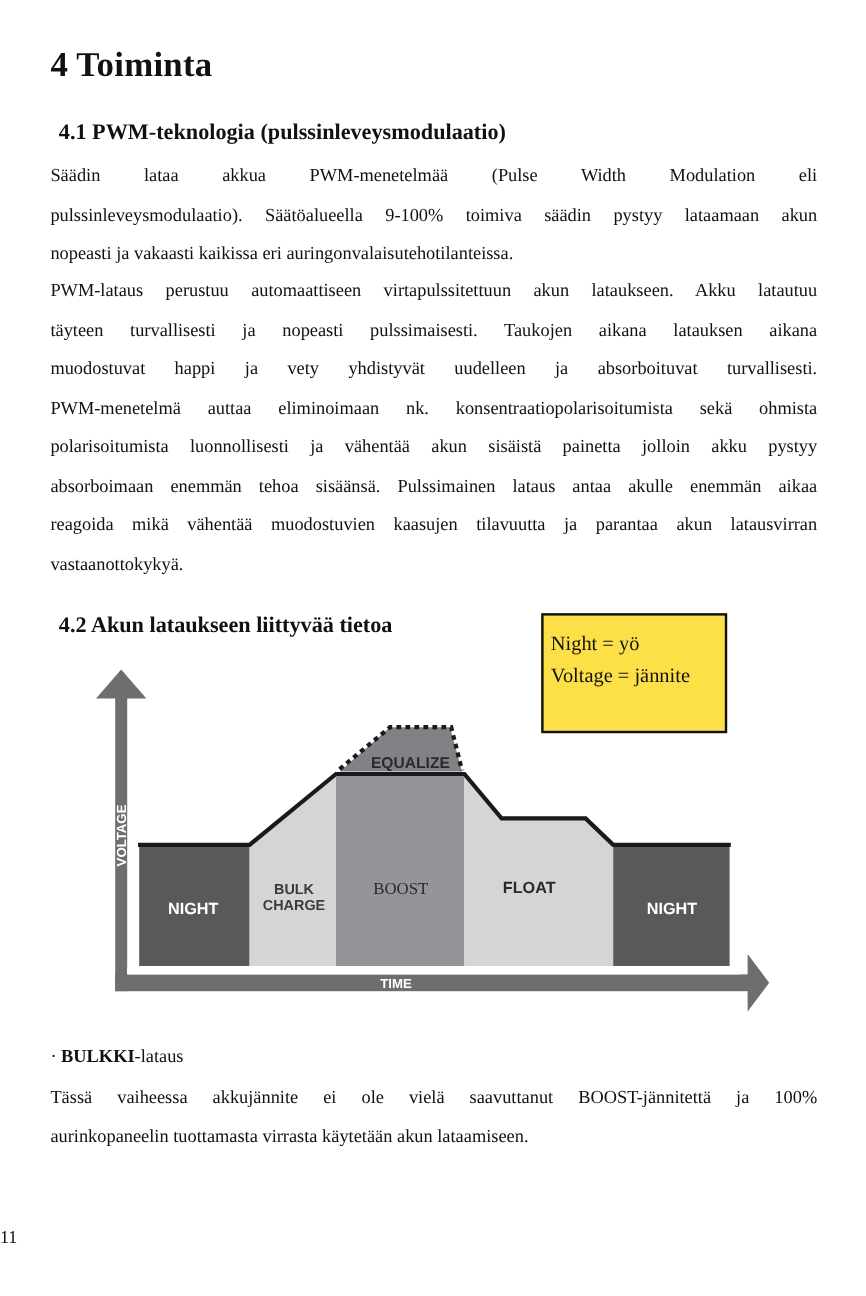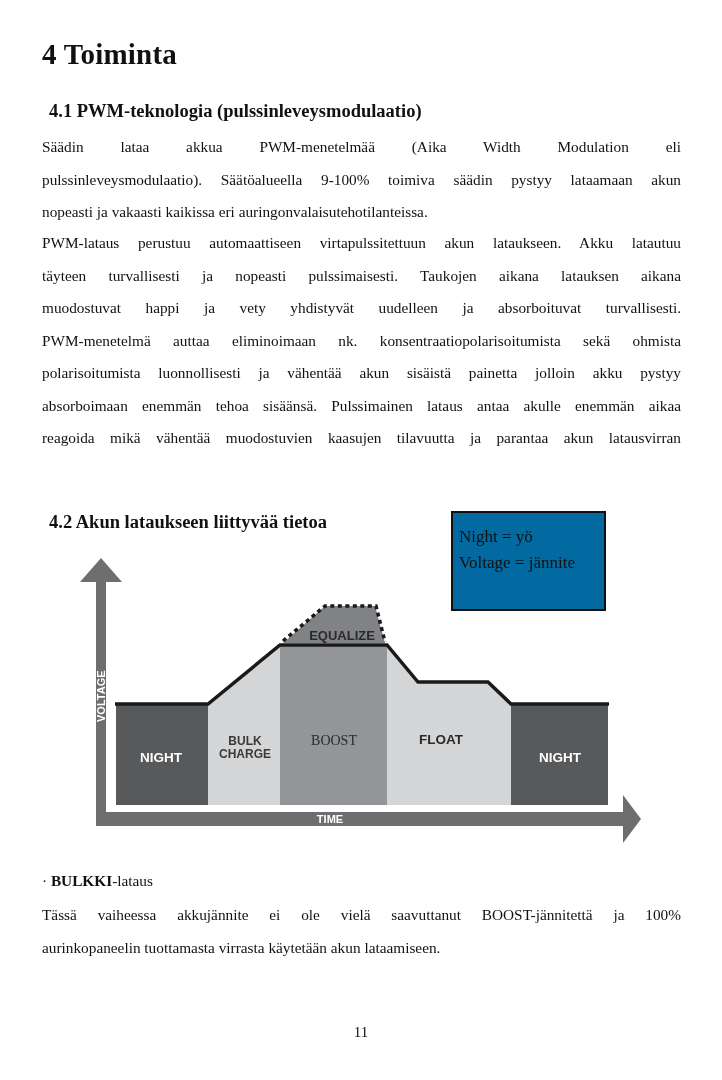--- a/index.html
+++ b/index.html
@@ -5,49 +5,50 @@
   html, body { margin: 0; padding: 0; background: #ffffff; }
   body { width: 722px; height: 1080px; position: relative; overflow: hidden;
          font-family: "Liberation Serif", "DejaVu Serif", serif; color: #111; }
   .abs { position: absolute; }
   h1 { position: absolute; left: 42px; top: 38px; margin: 0; font-size: 29px; font-weight: bold; letter-spacing: 0.2px; }
   h2 { position: absolute; margin: 7px; font-size: 18.5px; font-weight: bold; }
   .para { position: absolute; left: 42px; width: 639px; font-size: 15.3px; line-height: 32.5px; text-align: justify; margin: 0; }
   .line { display: block; text-align: justify; text-align-last: justify; height: 32.5px; white-space: nowrap; }
   .line.last { text-align-last: left; }
   .legend-box { position: absolute; left: 451px; top: 511px; width: 151px; height: 96px;
-                border: 2px solid #111; background: #0369a1; }
+                border: 2px solid #111; background: #fde047; }
   .legend-box div { font-size: 17px; line-height: 25.5px; padding-left: 6px; }
   .legend-box div:first-child { margin-top: 11px; }
   .bullet-heading { position: absolute; left: 42px; top: 872px; font-size: 15.3px; font-weight: bold; }
   .bullet-heading .normal { font-weight: normal; }
-  .page-number { position: absolute; left: 0; width: 722px; top: 1024px; text-align: center; font-size: 15px; }
+  .page-number { position: absolute; left: 0; width: 722px; top: 1024px; font-size: 15px; }
   svg text { font-family: "Liberation Sans", "DejaVu Sans", sans-serif; font-weight: bold; }
 </style>
 </head>
 <body>
 
 <h1>4 Toiminta</h1>
 
 <h2 style="left:42px; top:94px;">4.1  PWM-teknologia (pulssinleveysmodulaatio)</h2>
 
 <div class="para" style="top:131px;">
-  <span class="line">Säädin lataa akkua PWM-menetelmää (Aika Width Modulation eli</span>
+  <span class="line">Säädin lataa akkua PWM-menetelmää (Pulse Width Modulation eli</span>
   <span class="line">pulssinleveysmodulaatio). Säätöalueella 9-100% toimiva säädin pystyy lataamaan akun</span>
   <span class="line last">nopeasti ja vakaasti kaikissa eri auringonvalaisutehotilanteissa.</span>
 </div>
 
 <div class="para" style="top:227px;">
   <span class="line">PWM-lataus perustuu automaattiseen virtapulssitettuun akun lataukseen. Akku latautuu</span>
   <span class="line">täyteen turvallisesti ja nopeasti pulssimaisesti. Taukojen aikana latauksen aikana</span>
   <span class="line">muodostuvat happi ja vety yhdistyvät uudelleen ja absorboituvat turvallisesti.</span>
   <span class="line">PWM-menetelmä auttaa eliminoimaan nk. konsentraatiopolarisoitumista sekä ohmista</span>
   <span class="line">polarisoitumista luonnollisesti ja vähentää akun sisäistä painetta jolloin akku pystyy</span>
   <span class="line">absorboimaan enemmän tehoa sisäänsä. Pulssimainen lataus antaa akulle enemmän aikaa</span>
   <span class="line">reagoida mikä vähentää muodostuvien kaasujen tilavuutta ja parantaa akun latausvirran</span>
+  <span class="line last">vastaanottokykyä.</span>
 </div>
 
 <h2 style="left:42px; top:505px;">4.2 Akun lataukseen liittyvää tietoa</h2>
 
 <svg class="abs" style="left:0; top:0;" width="722" height="1080" viewBox="0 0 722 1080">
 
   <g>
     <rect x="96" y="580" width="10" height="246" fill="#6d6e70"></rect>
     <polygon points="80,582 101,558 122,582" fill="#6d6e70"></polygon>
     <rect x="96" y="812" width="530" height="14" fill="#6d6e70"></rect>

